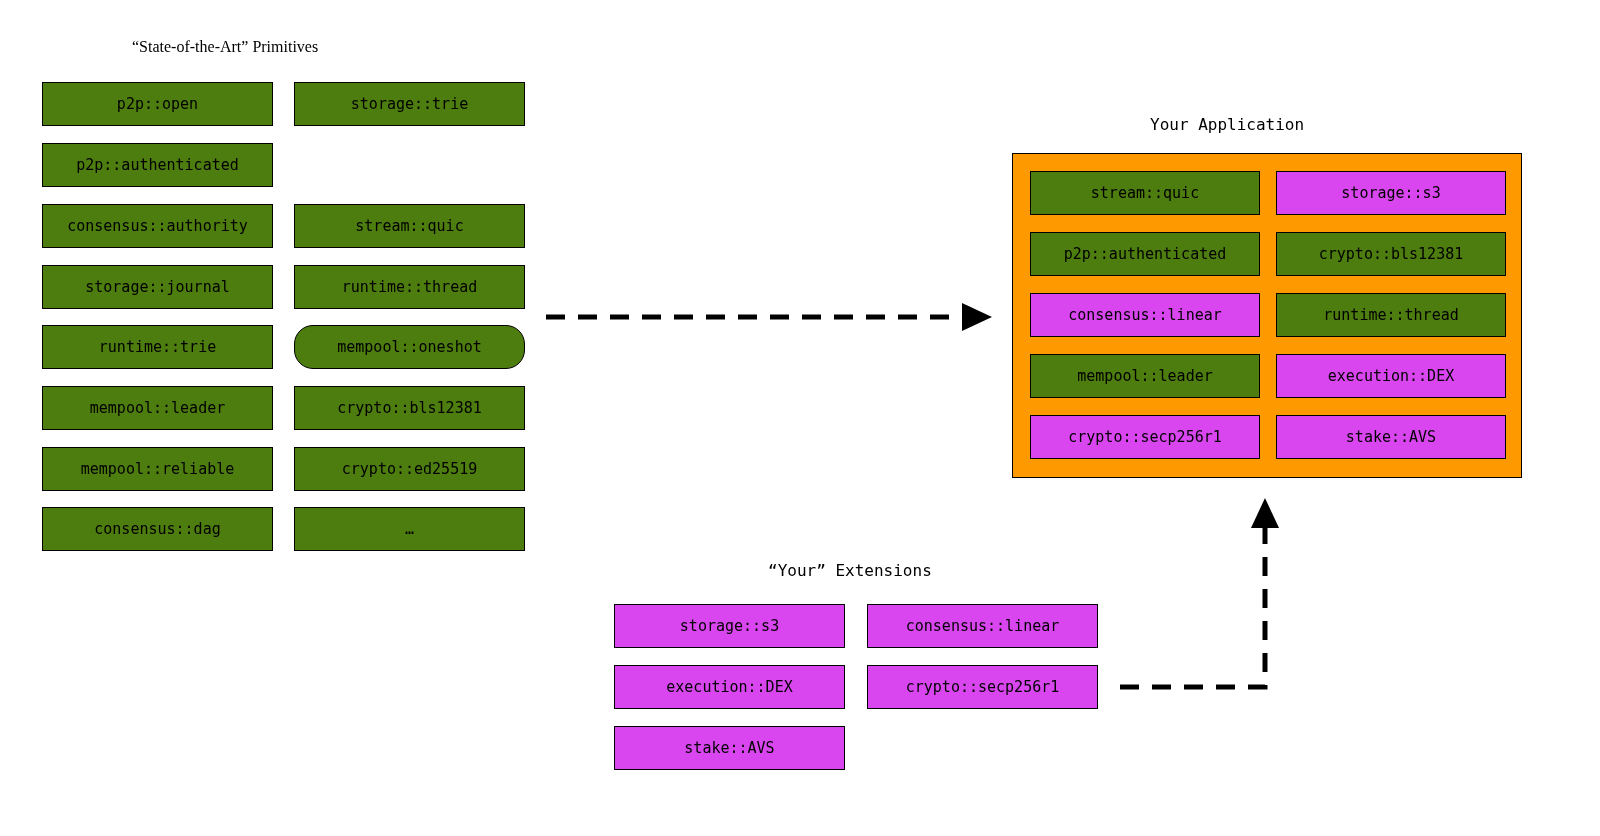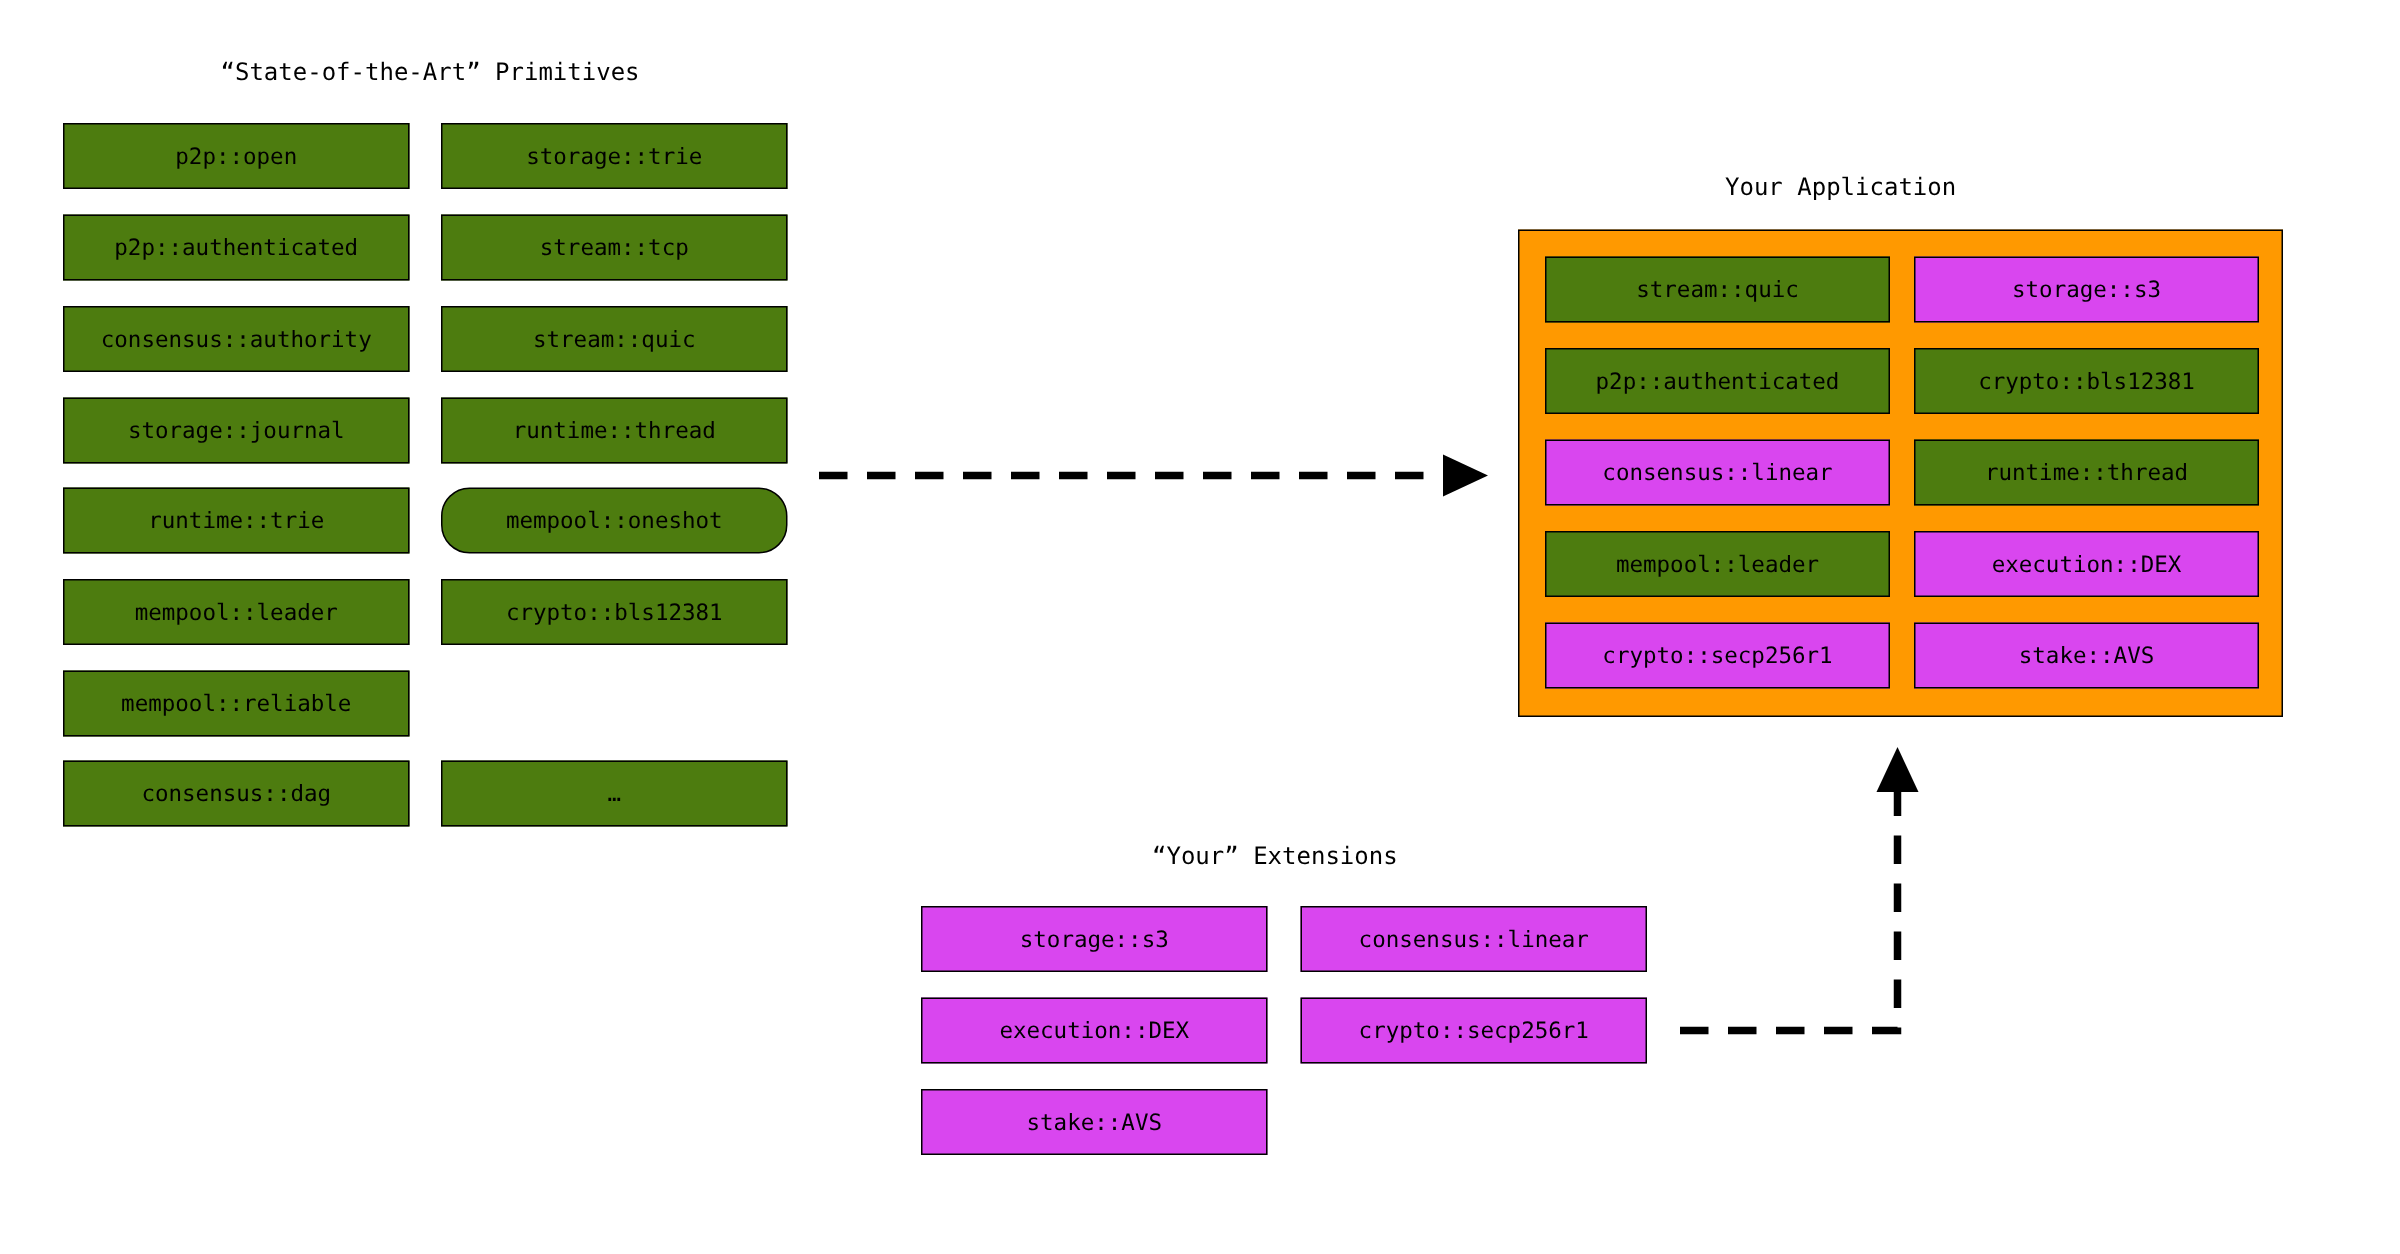--- a/index.html
+++ b/index.html
@@ -66,21 +66,21 @@
     width: 1600px;
     height: 836px;
     pointer-events: none;
   }
 </style>
 </head>
 <body>
 
 <div class="stage">
 
-  <div class="section-title" style="left:147px; top:38px;">“State-of-the-Art” Primitives</div>
+  <div class="section-title" style="left:132px; top:38px;font-family:Liberation Serif, serif;">“State-of-the-Art” Primitives</div>
 
   <div class="section-title" style="left:1150px; top:115px;">Your Application</div>
 
   <div class="section-title" style="left:768px; top:561px;">“Your” Extensions</div>
 
   <div class="chip green" style="left:42px; top:82px;">
       <span>p2p::open</span>
     </div>
   <div class="chip green" style="left:42px; top:143px;">
       <span>p2p::authenticated</span>
@@ -100,34 +100,34 @@
   <div class="chip green" style="left:42px; top:447px;">
       <span>mempool::reliable</span>
     </div>
   <div class="chip green" style="left:42px; top:507px;">
       <span>consensus::dag</span>
     </div>
 
   <div class="chip green" style="left:294px; top:82px;">
       <span>storage::trie</span>
     </div>
-  <div class="chip green" style="left:294px; top:143px;">
-      <span>stream::tcp</span>
-    </div>
   <div class="chip green" style="left:294px; top:204px;">
       <span>stream::quic</span>
     </div>
   <div class="chip green" style="left:294px; top:265px;">
       <span>runtime::thread</span>
     </div>
   <div class="chip green" style="left:294px; top:325px;border-radius:19px;">
       <span>mempool::oneshot</span>
     </div>
   <div class="chip green" style="left:294px; top:386px;">
       <span>crypto::bls12381</span>
+    </div>
+  <div class="chip green" style="left:294px; top:447px;">
+      <span>crypto::ed25519</span>
     </div>
   <div class="chip green" style="left:294px; top:507px;">
       <span>…</span>
     </div>
 
   <div class="app-box">
 
     <div class="chip green" style="left:17px; top:17px;">
         <span>stream::quic</span>
       </div>

